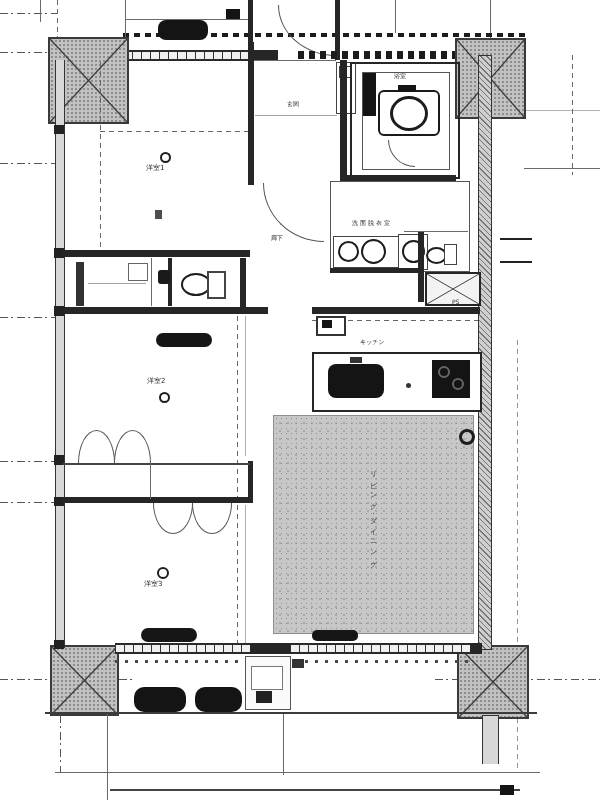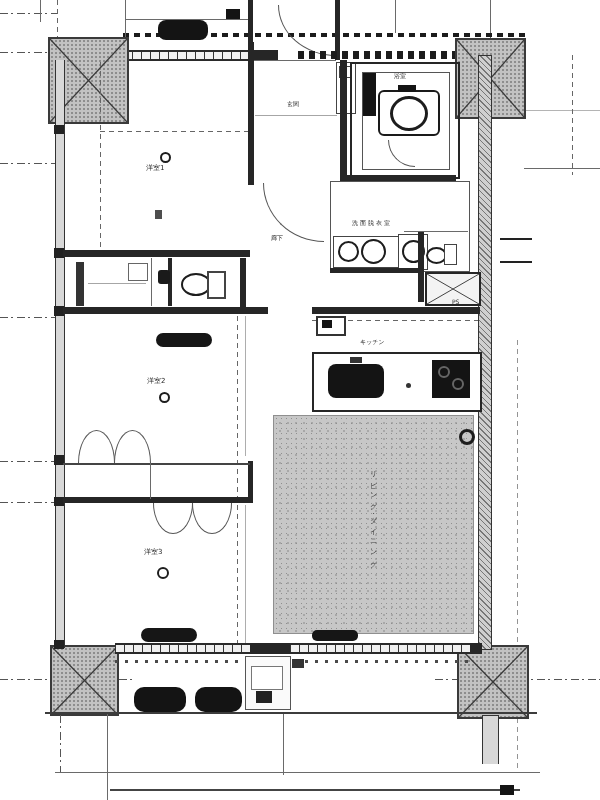--- a/index.html
+++ b/index.html
@@ -196,21 +196,21 @@
 
   <div class="hline" style="left:63px;top:463px;width:187px;background:#444;height:2px;"></div>
   <div class="arch-up" style="left:78px;top:430px;width:35px;height:32px;"></div>
   <div class="arch-up" style="left:114px;top:430px;width:35px;height:32px;"></div>
   <div class="wall" style="left:63px;top:497px;width:187px;height:6px;"></div>
   <div class="arch-down" style="left:153px;top:503px;width:38px;height:30px;"></div>
   <div class="arch-down" style="left:192px;top:503px;width:38px;height:30px;"></div>
   <div class="vline" style="left:150px;top:463px;height:36px;"></div>
 
   <div class="ring" style="left:157px;top:567px;width:8px;height:8px;"></div>
-  <span class="lbl" style="left:144px;top:548px;">洋室3</span>
+  <span class="lbl" style="left:144px;top:580px;">洋室3</span>
   <div class="pill" style="left:141px;top:628px;width:56px;height:14px;"></div>
 
   <div class="window-band" style="left:115px;top:643px;width:135px;height:7px;"></div>
   <div class="wall" style="left:250px;top:643px;width:40px;height:11px;"></div>
   <div class="window-band" style="left:290px;top:643px;width:180px;height:7px;"></div>
   <div class="wall" style="left:470px;top:643px;width:12px;height:11px;"></div>
 
   <div class="dots-row" style="left:115px;top:660px;width:355px;height:3px;"></div>
   <div class="fixture" style="left:134px;top:687px;width:52px;height:25px;border-radius:10px;"></div>
   <div class="fixture" style="left:195px;top:687px;width:47px;height:25px;border-radius:10px;"></div>

